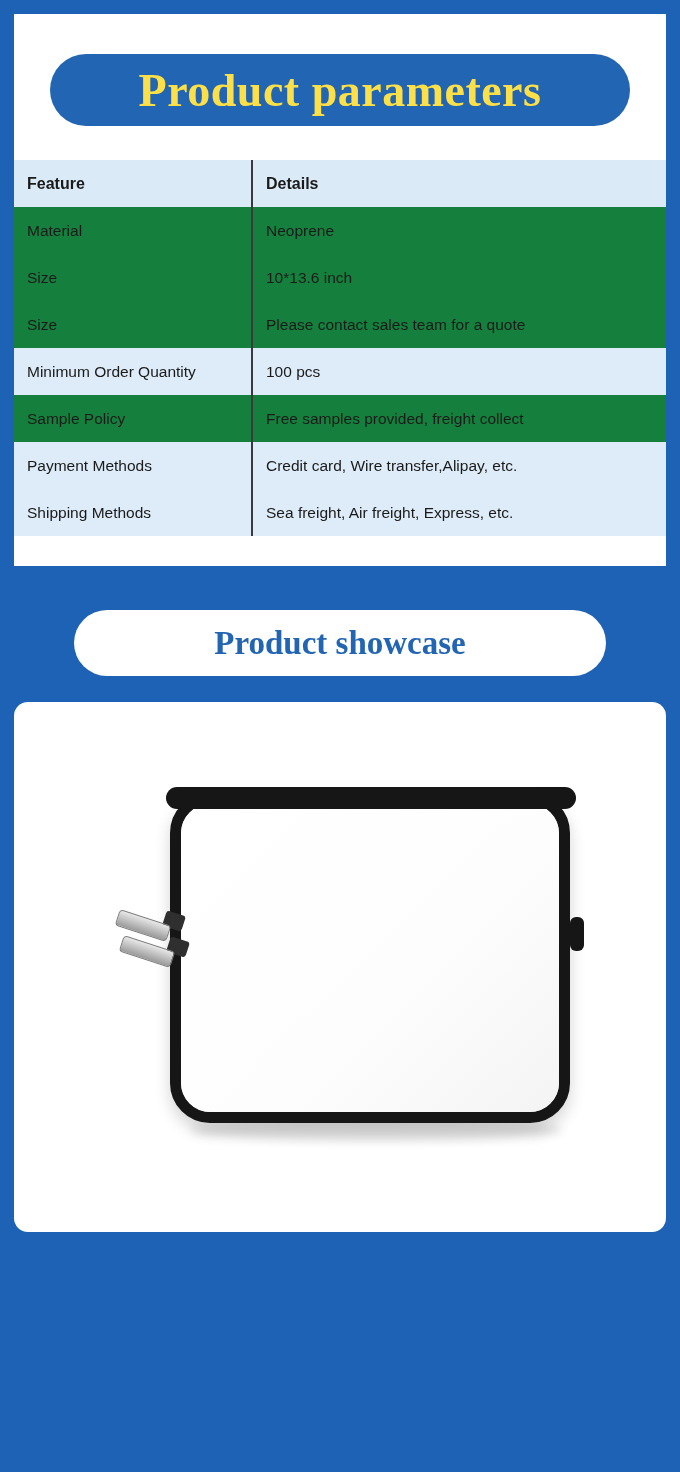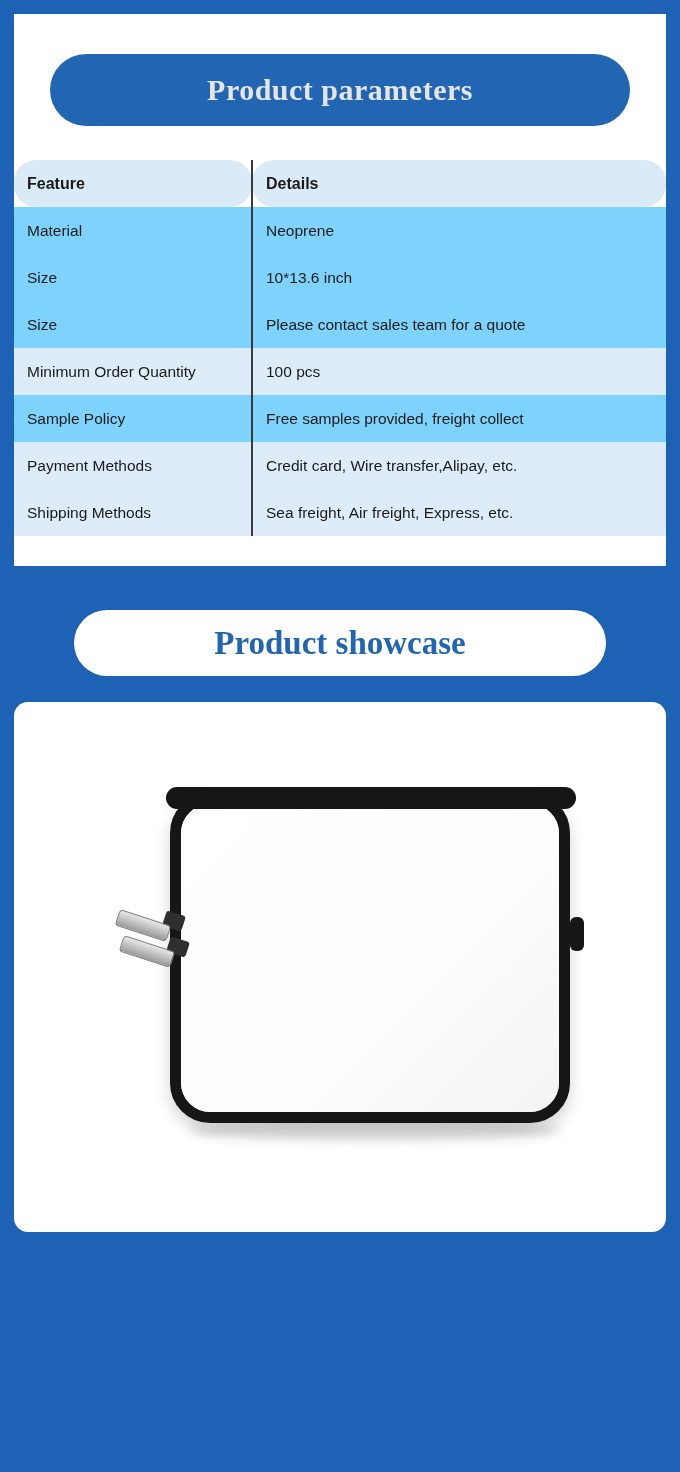--- a/index.html
+++ b/index.html
@@ -25,30 +25,30 @@
     padding: 0;
     position: relative;
   }
   .params-title-wrap {
     padding: 40px 0 34px 0;
     display: flex;
     justify-content: center;
   }
   .pill-blue {
     background: #2265b3;
-    color: #e5e5e5;
+    color: #fde047;
     border-radius: 40px;
     width: 580px;
     height: 72px;
     display: flex;
     align-items: center;
     justify-content: center;
     font-family: "Liberation Serif", serif;
     font-weight: bold;
-    font-size: 30px;
+    font-size: 46px;
     letter-spacing: 0.5px;
   }
 
   table.params {
     border-collapse: collapse;
     width: 652px;
     table-layout: fixed;
     margin-bottom: 0;
   }
   table.params col.c1 { width: 238px; }
@@ -59,24 +59,23 @@
     font-size: 15.5px;
     color: #1a1a1a;
     padding: 13px 0 13px 13px;
     vertical-align: middle;
     height: 47px;
     border: none;
   }
   table.params th {
     font-weight: bold;
     font-size: 16px;
-    border-radius: 22px;
   }
   table.params tr.head { background: #dbeaf7; }
-  table.params tr.alt  { background: #7dd3fc; }
+  table.params tr.alt  { background: #15803d; }
   table.params tr.shade { background: #ddecf8; }
   
   table.params td.col1, table.params th.col1 {
     border-right: 2px solid #3a3a3a;
   }
   .table-bottom-space { height: 30px; background:#fff; }
 
   
   .showcase-title-wrap {
     padding: 44px 0 26px 0;

